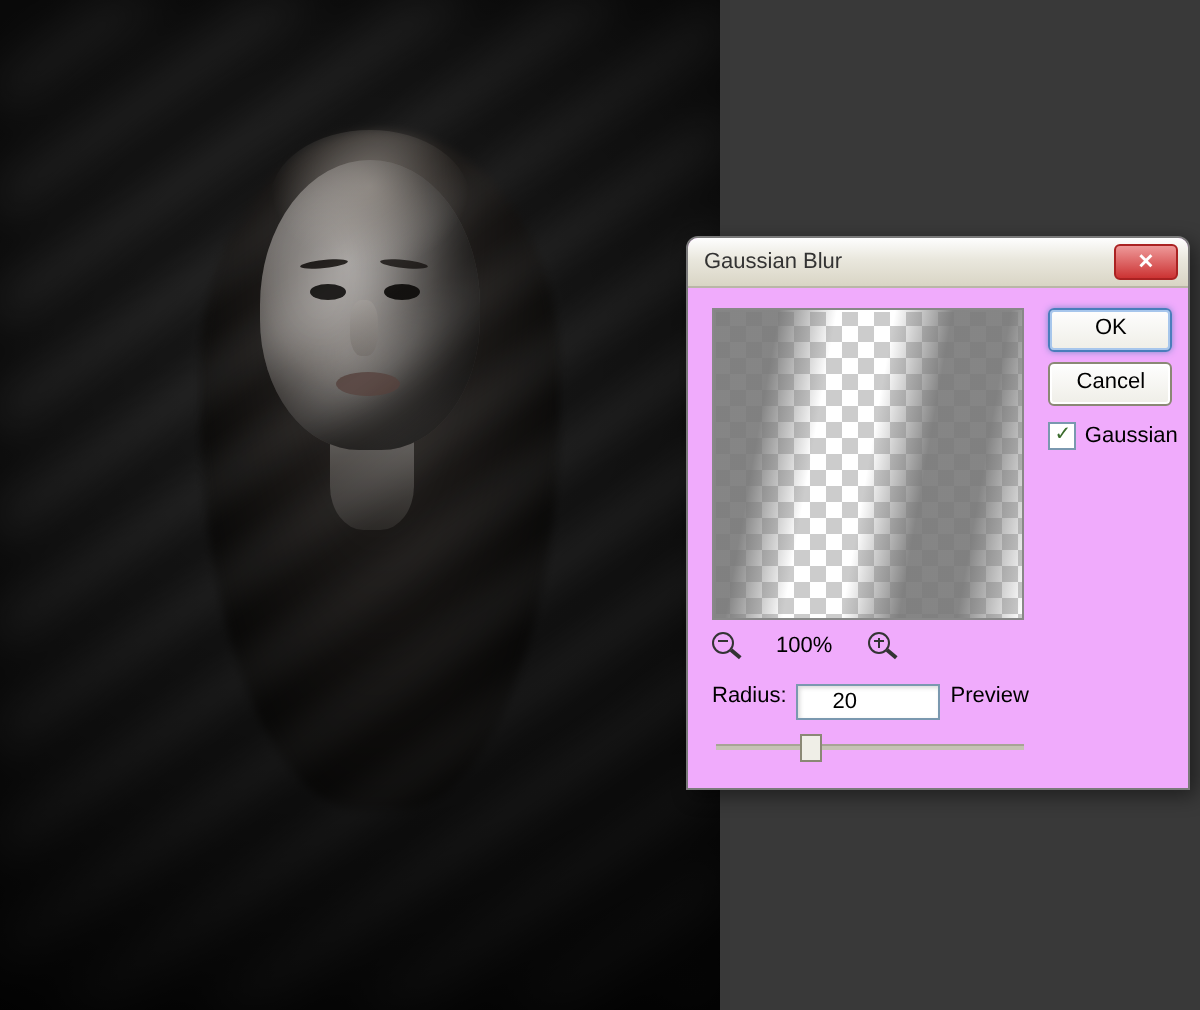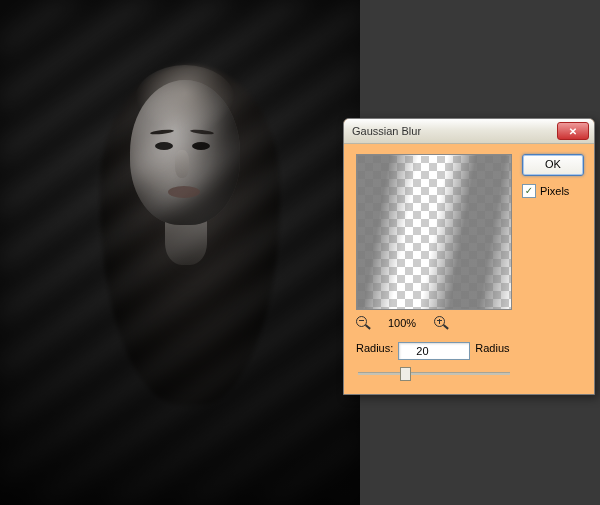--- a/index.html
+++ b/index.html
@@ -11,21 +11,21 @@
   .neck{position:absolute;left:85px;top:160px;width:42px;height:55px;background:linear-gradient(#7d7874,#3c3936);border-radius:0 0 40% 40%}
   .hair{position:absolute;left:20px;top:15px;width:180px;height:340px;background:radial-gradient(ellipse at 50% 10%,#4b4540,#252220 40%,#0d0d0c 90%);border-radius:50% 50% 45% 45%/35% 35% 60% 60%;filter:blur(2px)}
   .hairshine{position:absolute;left:55px;top:15px;width:100px;height:70px;border-radius:50%;background:radial-gradient(ellipse at 50% 40%,rgba(220,210,200,.55),transparent 70%)}
   .eye{position:absolute;width:18px;height:8px;background:#1a1816;border-radius:50%}
   .eye.l{left:75px;top:92px}.eye.r{left:112px;top:92px}
   .brow{position:absolute;width:24px;height:4px;background:#2a2623;border-radius:50%}
   .brow.l{left:70px;top:80px;transform:rotate(-6deg)}.brow.r{left:110px;top:80px;transform:rotate(6deg)}
   .nose{position:absolute;left:95px;top:100px;width:14px;height:28px;background:linear-gradient(#b8b3ae,#756f6a);border-radius:40%;opacity:.55}
   .lips{position:absolute;left:88px;top:136px;width:32px;height:12px;background:#5c4944;border-radius:50%}
 
-  .dlg{position:absolute;left:343px;top:118px;width:250px;background:#fdba74;border:1px solid #7a7a7a;box-shadow:3px 3px 10px rgba(0,0,0,.45);border-radius:6px 6px 0 0;overflow:hidden}
+  .dlg{position:absolute;left:343px;top:118px;width:250px;background:#f0abfc;border:1px solid #7a7a7a;box-shadow:3px 3px 10px rgba(0,0,0,.45);border-radius:6px 6px 0 0;overflow:hidden}
   .bar{height:24px;background:linear-gradient(#fefefe,#e9e7dd 45%,#d9d5c5);display:flex;align-items:center;border-bottom:1px solid #b9b6a7;padding-left:8px;color:#333}
   .close{width:30px;height:16px;margin-left:auto;margin-right:5px;background:linear-gradient(#e99,#c33);border:1px solid #a22;border-radius:3px;display:flex;align-items:center;justify-content:center;color:#fff;font-weight:bold;font-size:10px}
   .body{padding:10px 10px 14px 12px;display:flex;gap:10px}
   .left{flex:1}
   .preview{width:154px;height:154px;border:1px solid #888;background:repeating-conic-gradient(#fff 0 25%,#ccc 0 50%) 0 0/16px 16px;position:relative;overflow:hidden;box-shadow:inset 1px 1px 0 #fff}
   .grad{position:absolute;inset:0;background:linear-gradient(100deg,rgba(120,120,120,.9) 0 18%,rgba(120,120,120,0) 34% 50%,rgba(120,120,120,.9) 66% 82%,rgba(120,120,120,0) 100%)}
   .zoomrow{display:flex;align-items:center;justify-content:flex-start;gap:18px;margin:6px 0 12px}
   .mag{width:14px;height:14px;display:inline-block}
   .lens{display:inline-block;width:9px;height:9px;border:1.5px solid #333;border-radius:50%;position:relative}
   .lens:after{content:"";position:absolute;width:6px;height:1.5px;background:#333;left:8px;top:9px;transform:rotate(40deg)}
@@ -75,28 +75,29 @@
         <div class="grad"></div>
       </div>
       <div class="zoomrow">
         <span class="mag"><span class="lens"><span class="m"></span></span></span>
         <span>100%</span>
         <span class="mag"><span class="lens"><span class="m"></span><span class="p"></span></span></span>
       </div>
       <div class="radrow">
         <span>Radius:</span>
         <span class="numin">20</span>
-        <span>Radius</span>
+        <span>Preview</span>
       </div>
       <div class="slider">
         <div class="track"></div>
         <div class="thumb"></div>
       </div>
     </div>
     <div class="right">
       <div class="btn ok">OK</div>
+      <div class="btn">Cancel</div>
       <label class="chk">
         <span class="cb">✓</span>
-        <span>Pixels</span>
+        <span>Gaussian</span>
       </label>
     </div>
   </div>
 </div>
 
 </body></html>

